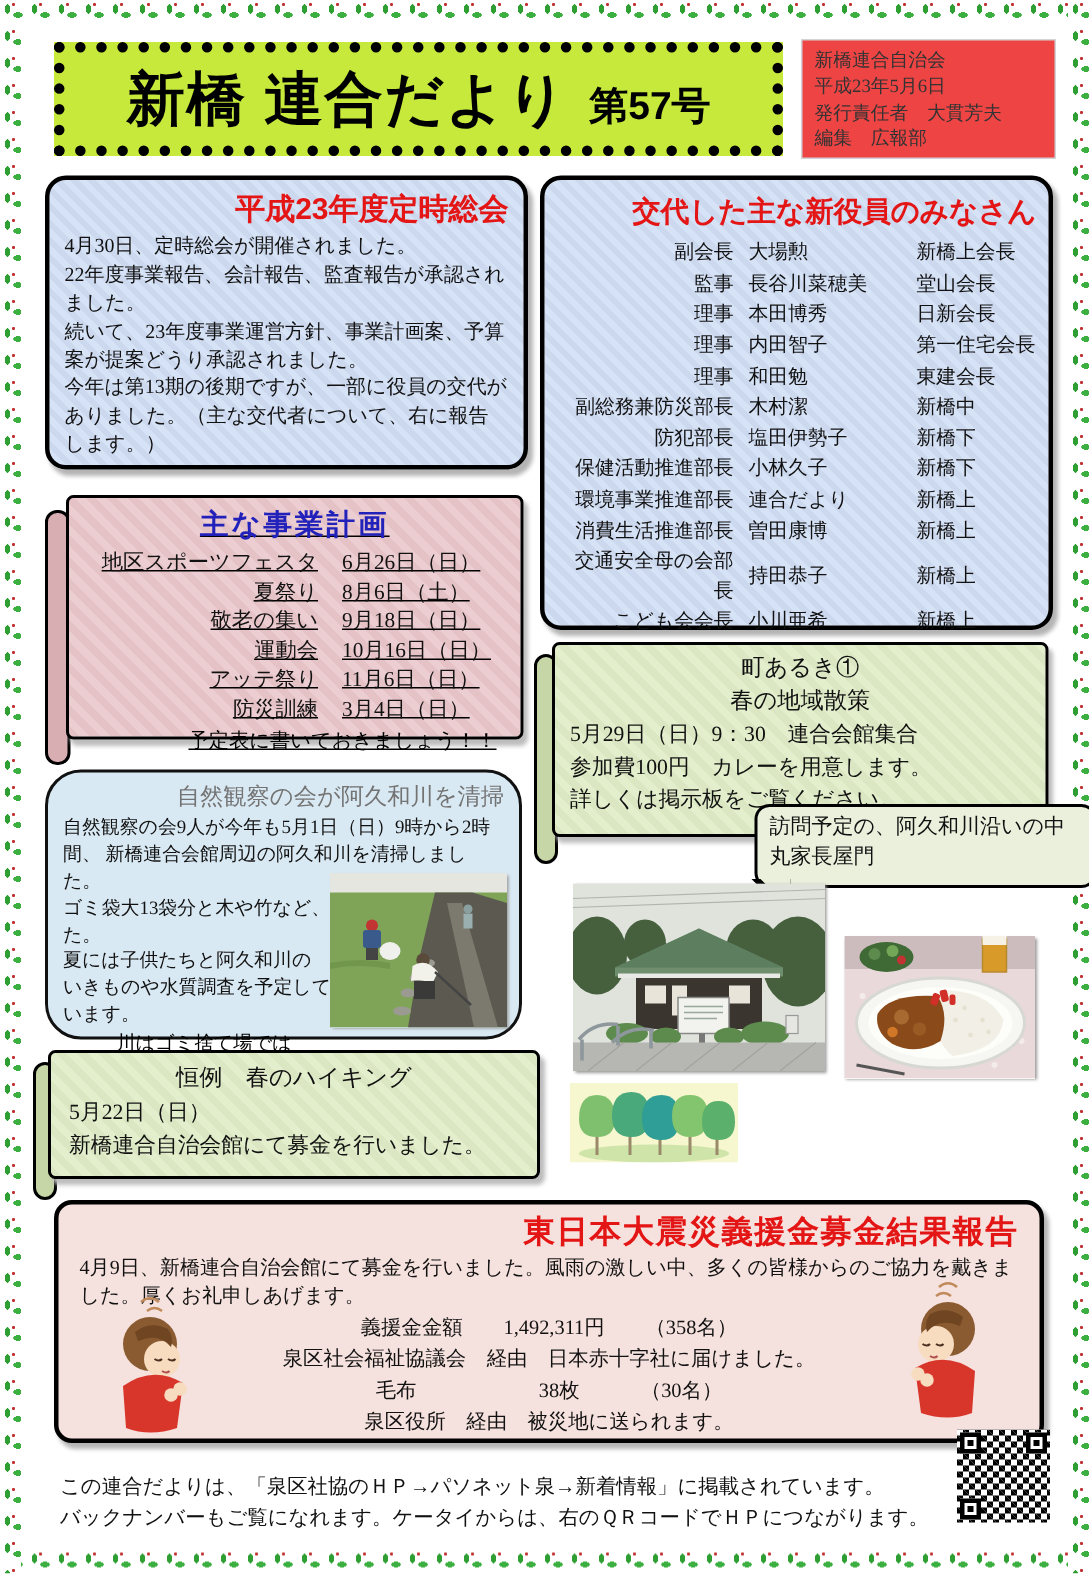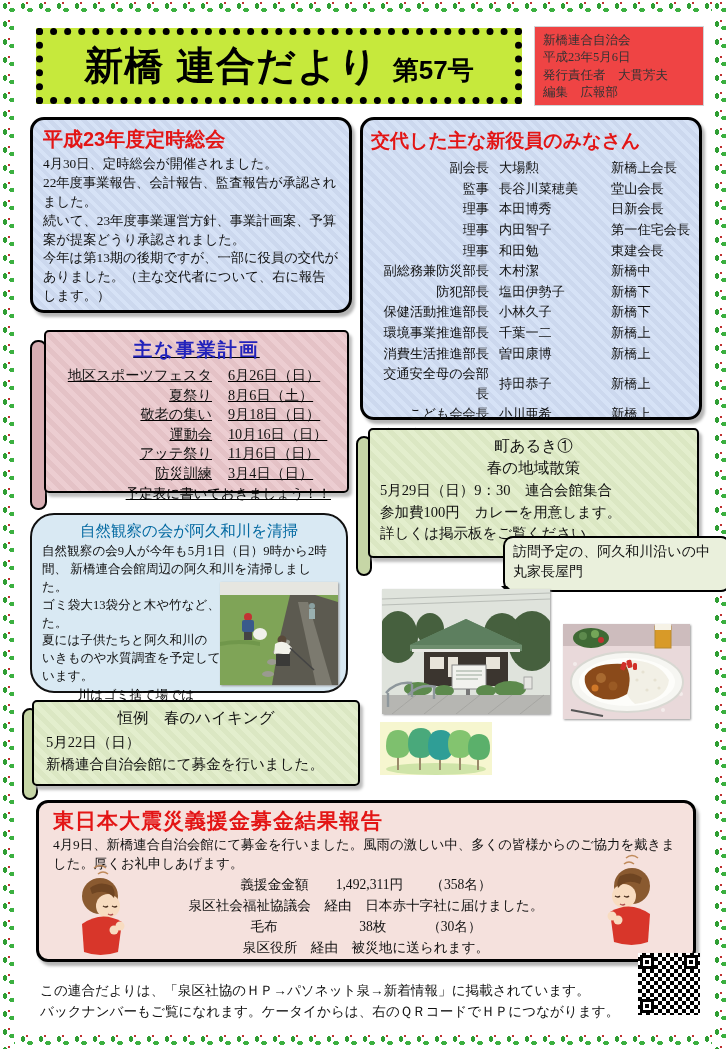--- a/index.html
+++ b/index.html
@@ -20,21 +20,21 @@
   .mast { left:36px; top:28px; width:486px; height:76px; background:#c6e93c;
     border:7px dotted #000; display:flex; align-items:center; justify-content:center; gap:14px; }
   .mast .ttl { font-family:"Liberation Sans","DejaVu Sans",sans-serif; font-weight:bold; font-size:39px; letter-spacing:1px; color:#000; }
   .mast .issue { font-family:"Liberation Sans","DejaVu Sans",sans-serif; font-weight:bold; font-size:26px; color:#000; padding-top:8px; }
   .pub { left:534px; top:26px; width:170px; height:80px; background:#ef4444;
     border:1px solid #d0d4d6; padding:5px 8px; font-size:12.5px; line-height:1.38; color:#333; }
 
   
   .frame { border:3px solid #000; border-radius:14px; box-shadow:3px 4px 3px #b4b4b4; }
   .bluebox { background:repeating-linear-gradient(45deg,#ccd8ee 0 4px,#d6e2f6 4px 8px); }
-  .red-title { font-family:"Liberation Sans","DejaVu Sans",sans-serif; font-weight:bold; color:#e31515; text-align:left; }
+  .red-title { font-family:"Liberation Sans","DejaVu Sans",sans-serif; font-weight:bold; color:#e31515; text-align:right; }
 
   .meeting { left:30px; top:117px; width:322px; height:196px; padding:6px 10px 4px; }
   .meeting .red-title { font-size:20px; margin-bottom:2px; }
   .meeting p { font-size:13.3px; line-height:1.42; color:#111; }
 
   .officers { left:360px; top:117px; width:342px; height:303px; padding:8px 8px 4px; }
   .officers .red-title { font-size:19px; margin-bottom:4px; }
   .officers table { width:100%; border-collapse:collapse; font-size:13.2px; color:#111; }
   .officers td { padding:0 0 1.5px 0; line-height:1.45; }
   .officers td.role { width:128px; text-align:right; padding-right:10px; }
@@ -56,21 +56,21 @@
   .walk { left:368px; top:428px; width:331px; height:130px; background:repeating-linear-gradient(45deg,#dbe7c3 0 5px,#e3eecd 5px 10px); padding:5px 10px; }
   .walk-roll { left:356px; top:436px; width:16px; height:140px; background:#c6d6a6; }
   .walk .c { text-align:center; font-size:15.5px; line-height:1.45; color:#111; }
   .walk .l { font-size:14.5px; line-height:1.5; color:#111; }
 
   .bubble { left:472px; top:536px; width:228px; height:56px; background:#eaf0dc; border:2px solid #000; border-radius:10px; padding:4px 8px; font-size:14px; line-height:1.4; color:#111;margin-left:31px; }
   .bubble .tail { position:absolute; left:-4px; bottom:-22px; width:0; height:0; border-style:solid; border-width:0 26px 26px 0; border-color:transparent #000 transparent transparent; }
   .bubble .tail2 { position:absolute; left:2px; bottom:-16px; width:0; height:0; border-style:solid; border-width:0 20px 20px 0; border-color:transparent #eaf0dc transparent transparent; }
 
   .nature { left:30px; top:513px; width:318px; height:180px; background:#d9e9f3; border:2px solid #111; border-radius:24px; padding:6px 10px; }
-  .nature .ttl { text-align:center; font-size:15.5px; color:#0369a1; margin-bottom:1px; }
+  .nature .ttl { text-align:right; font-size:15.5px; color:#737373; margin-bottom:1px; }
   .nature p, .nature div.tline { font-size:12.6px; line-height:1.42; color:#111; }
   .nature .leftcol { width:188px; }
   .nature .callout { width:188px; text-align:center; font-size:12.8px; line-height:1.42; }
   .nature .credit { font-size:12.6px; margin-top:2px; }
 
   .hiking { left:32px; top:700px; width:328px; height:86px; background:repeating-linear-gradient(45deg,#dbe7c3 0 5px,#e3eecd 5px 10px); padding:6px 12px; }
   .hiking-roll { left:22px; top:708px; width:16px; height:92px; background:#c6d6a6; }
   .hiking .c { text-align:center; font-size:15.5px; color:#111; margin-bottom:3px; }
   .hiking .l { font-size:14.5px; line-height:1.5; color:#111; }
 
@@ -159,21 +159,21 @@
             <td class="name">塩田伊勢子</td>
             <td class="aff">新橋下</td>
           </tr>
       <tr>
             <td class="role">保健活動推進部長</td>
             <td class="name">小林久子</td>
             <td class="aff">新橋下</td>
           </tr>
       <tr>
             <td class="role">環境事業推進部長</td>
-            <td class="name">千葉一二</td>
+            <td class="name">連合だより</td>
             <td class="aff">新橋上</td>
           </tr>
       <tr>
             <td class="role">消費生活推進部長</td>
             <td class="name">曽田康博</td>
             <td class="aff">新橋上</td>
           </tr>
       <tr>
             <td class="role">交通安全母の会部長</td>
             <td class="name">持田恭子</td>

